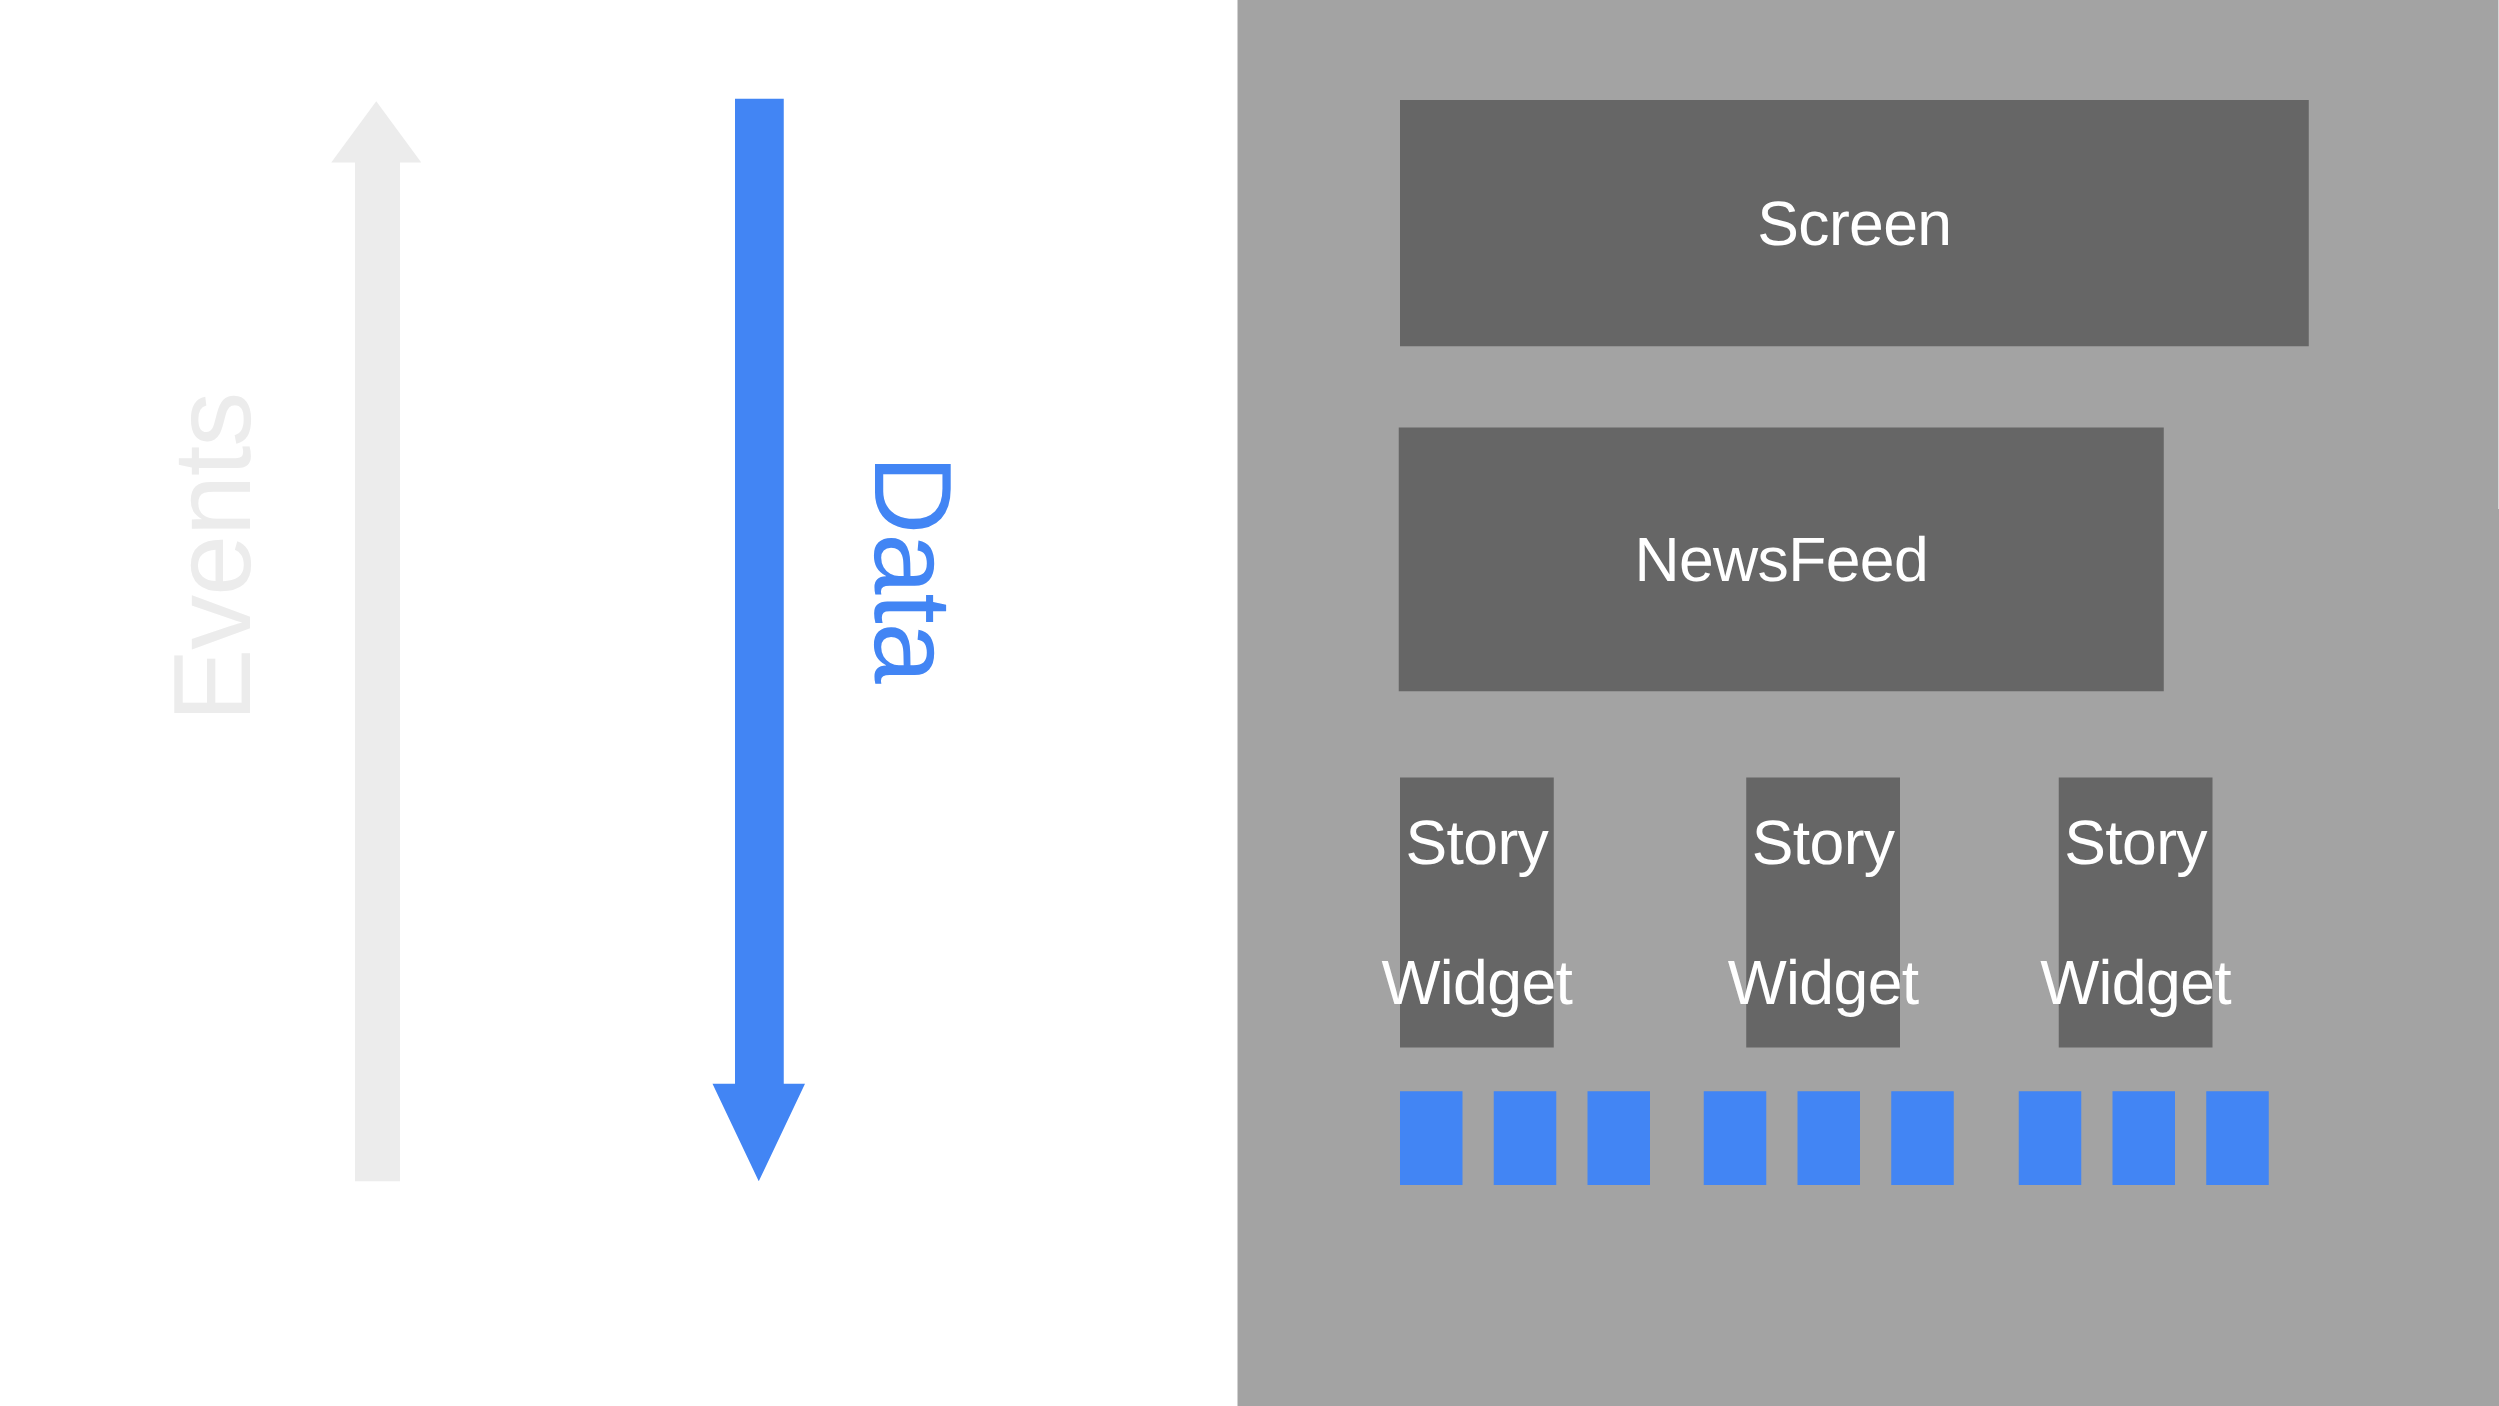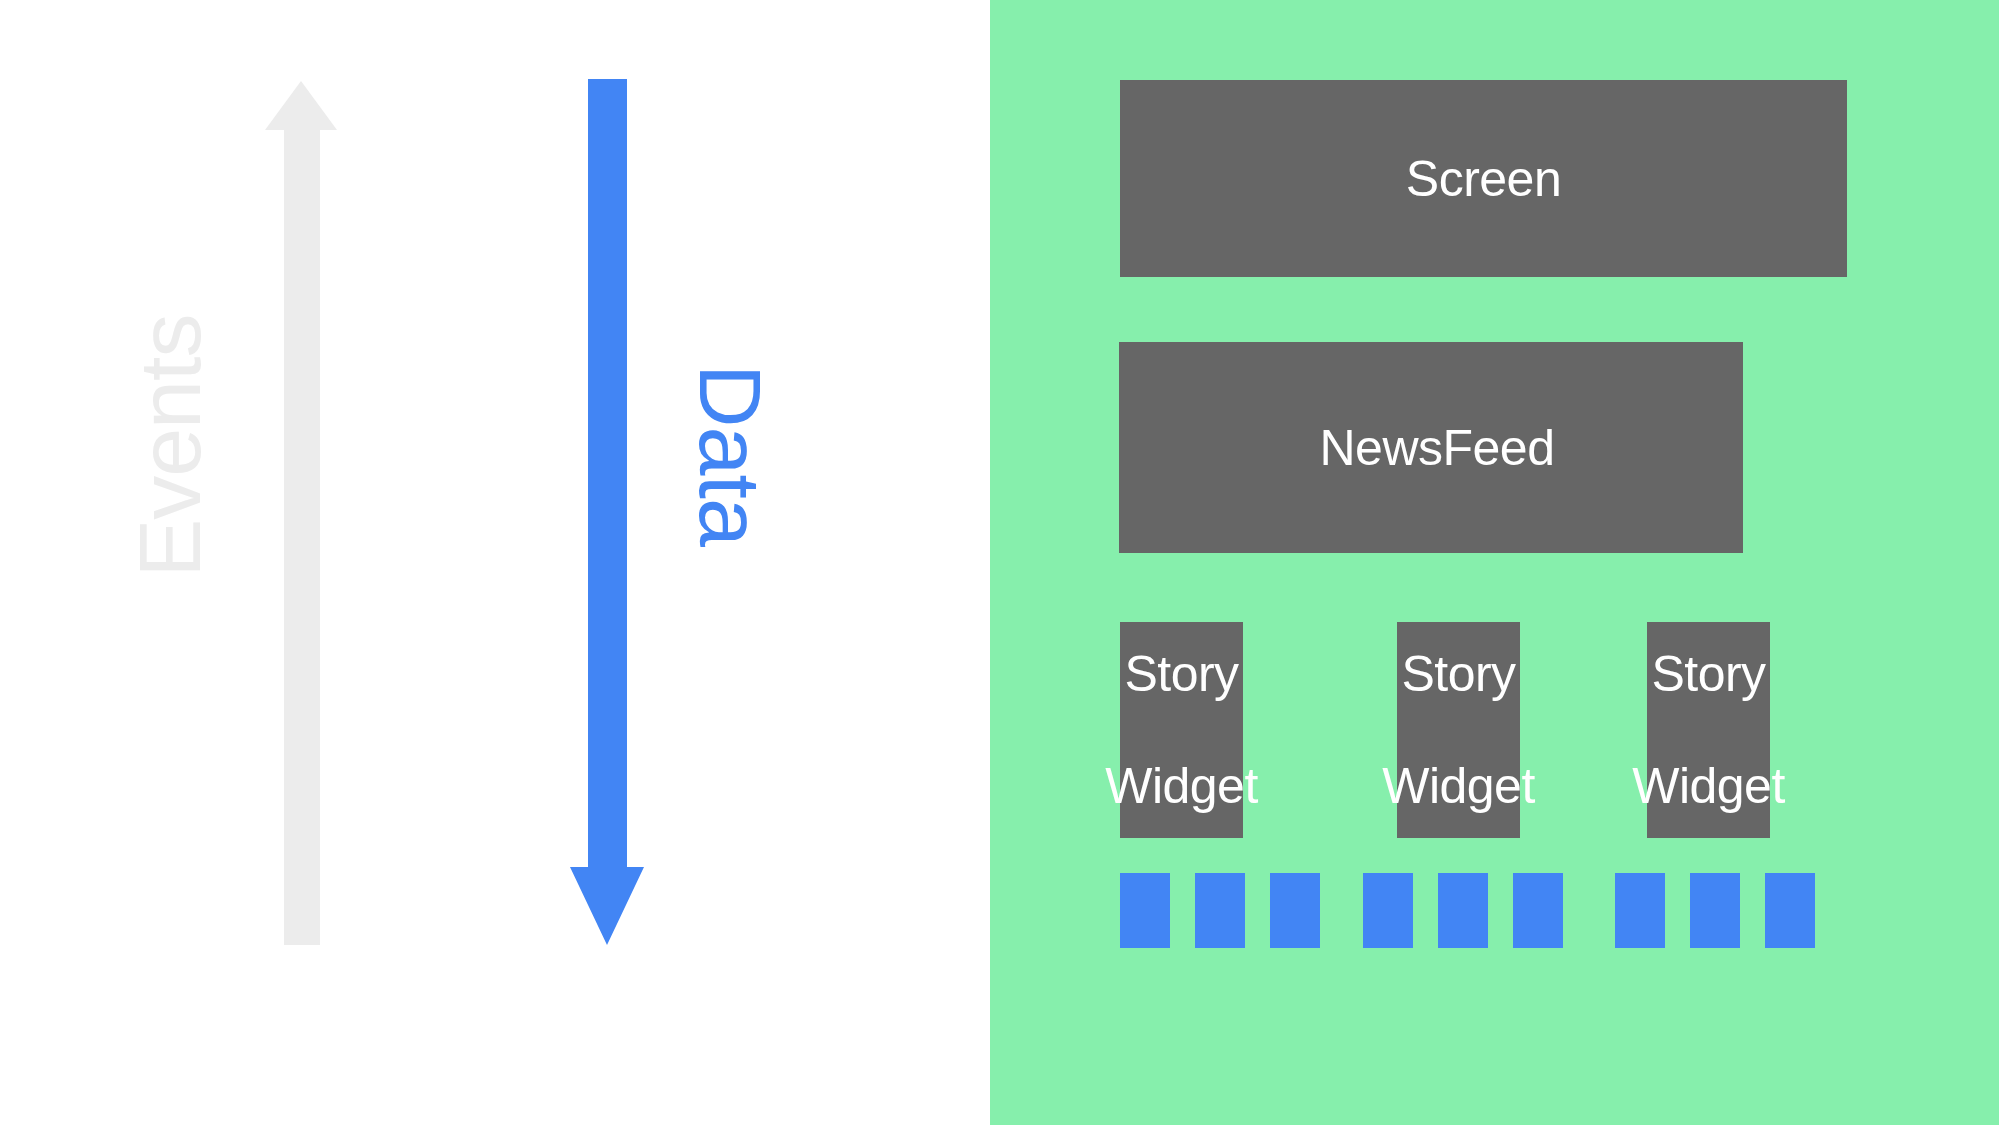--- a/index.html
+++ b/index.html
@@ -47,39 +47,39 @@
     left: 730px;
     top: 455px;
     transform: translate(-50%, -50%) rotate(90deg);
   }
 
   
   #right-panel {
     position: absolute;
     left: 990px; top: 0;
     width: 1009px; height: 1125px;
-    background: #86efac;
+    background: #a3a3a3;
   }
 
   .node-box {
     position: absolute;
     background: #666666;
     color: #ffffff;
     display: flex;
     align-items: center;
     justify-content: center;
     text-align: center;
     font-size: 50px;
     line-height: 1.12;
     font-weight: 400;
     letter-spacing: -0.5px;
   }
 
   #screen-box   { left: 130px;  top: 80px;  width: 727px; height: 197px; }
-  #newsfeed-box { left: 129px;  top: 342px; width: 612px; height: 211px; padding-left: 12px; }
+  #newsfeed-box { left: 129px;  top: 342px; width: 612px; height: 211px; }
 
   .story-box { top: 622px; height: 216px; width: 123px; flex-direction: column; }
   #story-box-0 { left: 130px; }
   #story-box-1 { left: 407px; }
   #story-box-2 { left: 657px; }
 
   .leaf-rect {
     position: absolute;
     top: 873px;
     width: 50px;

